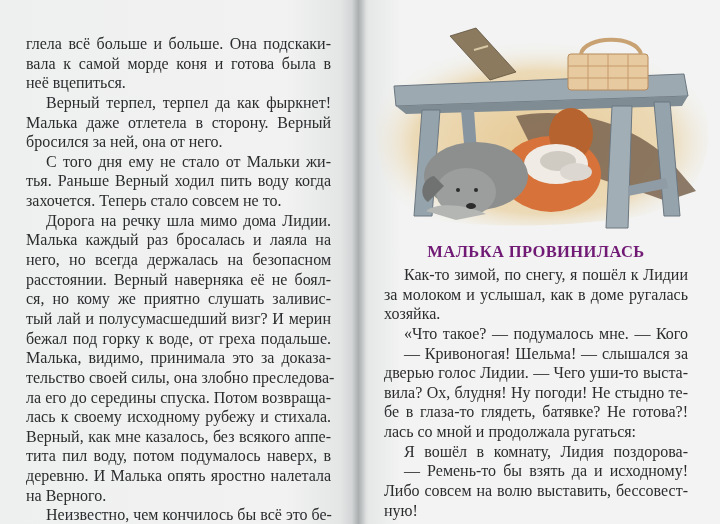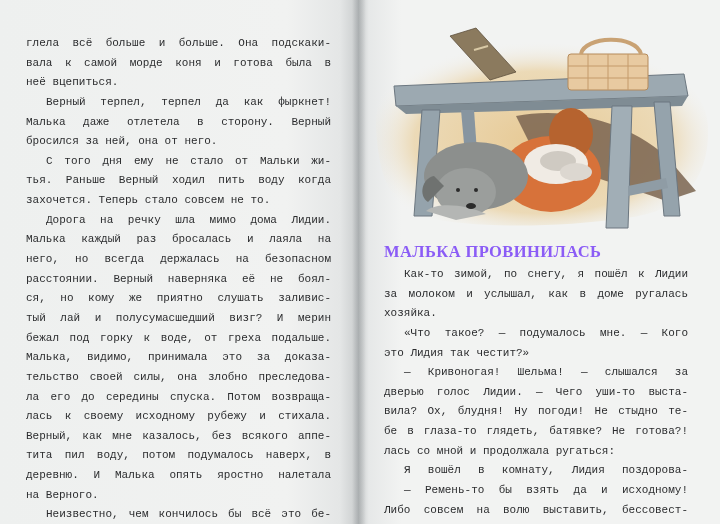--- a/index.html
+++ b/index.html
@@ -1,27 +1,27 @@
 <!DOCTYPE html>
 <html><head>
 <meta charset="utf-8">
 <style>
   html, body { margin:0; padding:0; }
   body { width:720px; height:524px; overflow:hidden; background:#e9eaea; position:relative; font-family:"DejaVu Serif","Liberation Serif",serif; }
   .page { position:absolute; top:0; height:524px; overflow:hidden; }
   .page-left { left:0; width:358px; background:linear-gradient(to right,#eef0ef 0%,#f1f2f1 80%,#e4e6e6 95%,#c9cccd 100%); }
   .page-right { left:358px; width:362px; background:linear-gradient(to right,#c5c8c9 0%,#e6e8e8 3%,#f2f3f2 12%,#f2f3f2 100%); }
   .gutter { position:absolute; left:352px; top:0; width:14px; height:524px; background:linear-gradient(to right,rgba(0,0,0,0) 0%,rgba(120,125,128,0.35) 45%,rgba(0,0,0,0) 100%); }
-  .text { position:absolute; color:#2b2c2e; font-family:Liberation Mono, monospace; font-size:11px; line-height:19.65px; }
+  .text { position:absolute; color:#2b2c2e; font-family:Liberation Serif, serif; font-size:16px; line-height:19.65px; }
   .text .ln { display:block; white-space:nowrap; text-align:justify; text-align-last:justify; height:19.65px; }
   .text .ln.last { text-align-last:left; }
   .text .ln.ind { padding-left:20px; }
   .left-text { left:26px; top:34px; width:305px; }
   .right-text { left:384px; top:265px; width:304px; }
-  .heading { position:absolute; left:384px; top:242px; width:304px; font-family:"Liberation Serif","DejaVu Serif",serif; font-weight:bold; font-size:16.5px; letter-spacing:0.4px; color:#8b5cf6; }
+  .heading { position:absolute; left:384px; top:242px; width:304px; text-align:center; font-family:"Liberation Serif","DejaVu Serif",serif; font-weight:bold; font-size:16.5px; letter-spacing:0.4px; color:#701a75; }
   .illustration { position:absolute; left:366px; top:6px; width:354px; height:228px; }
 </style>
 </head>
 <body>
 
 <div class="page page-left">
   <div class="text left-text" id="left-text">
       <span class="ln">глела всё больше и больше. Она подскаки-</span>
       <span class="ln">вала к самой морде коня и готова была в</span>
       <span class="ln last">неё вцепиться.</span>
@@ -103,21 +103,20 @@
   </g>
 </svg>
 
 <div class="heading">МАЛЬКА ПРОВИНИЛАСЬ</div>
 
 <div class="text right-text" id="right-text">
     <span class="ln ind">Как-то зимой, по снегу, я пошёл к Лидии</span>
     <span class="ln">за молоком и услышал, как в доме ругалась</span>
     <span class="ln last">хозяйка.</span>
     <span class="ln ind">«Что такое? — подумалось мне. — Кого</span>
-    <span class="ln last">это Лидия так честит?»</span>
     <span class="ln ind">— Кривоногая! Шельма! — слышался за</span>
     <span class="ln">дверью голос Лидии. — Чего уши-то выста-</span>
     <span class="ln">вила? Ох, блудня! Ну погоди! Не стыдно те-</span>
     <span class="ln">бе в глаза-то глядеть, батявке? Не готова?!</span>
     <span class="ln last">лась со мной и продолжала ругаться:</span>
     <span class="ln ind">Я вошёл в комнату, Лидия поздорова-</span>
     <span class="ln ind">— Ремень-то бы взять да и исходному!</span>
     <span class="ln">Либо совсем на волю выставить, бессовест-</span>
     <span class="ln last">ную!</span>
   </div>

